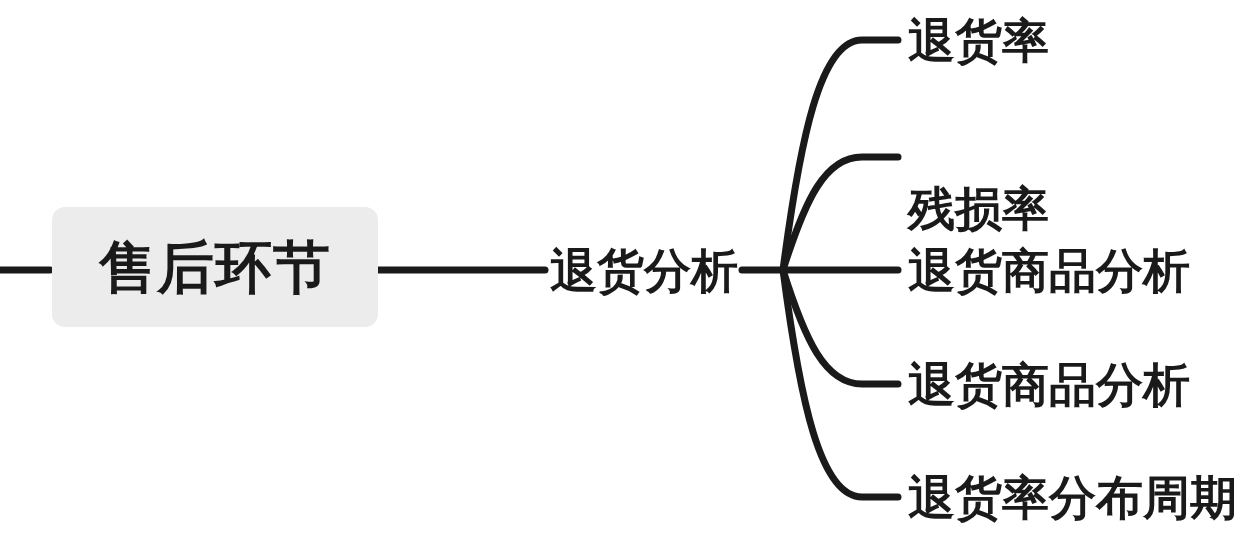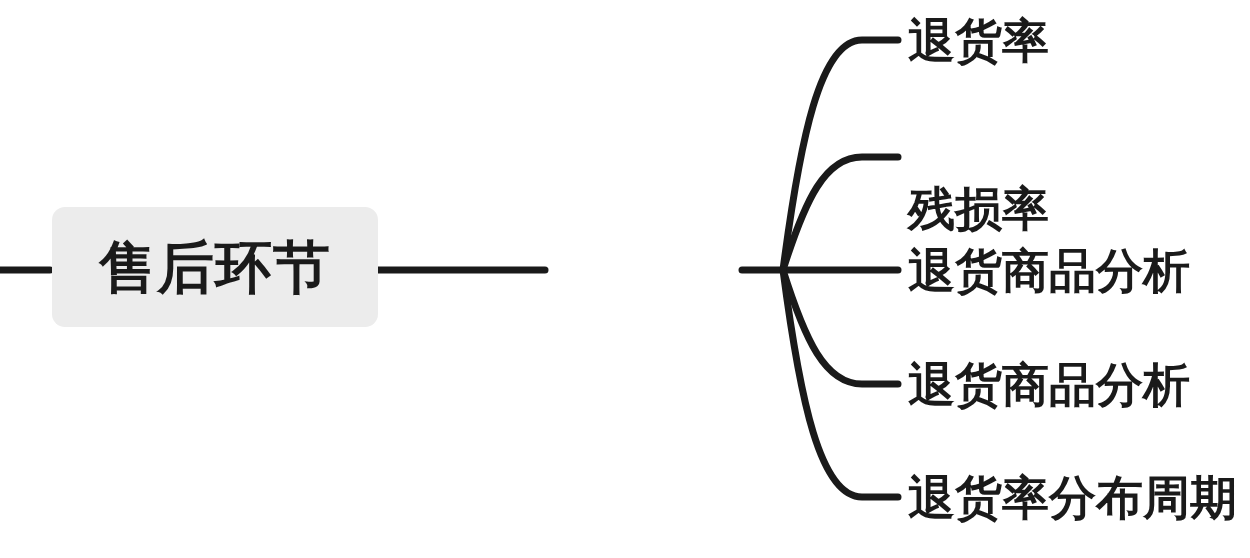--- a/index.html
+++ b/index.html
@@ -92,20 +92,21 @@
 
     <path class="branch-line" d="M 783 270 C 805 340, 825 384, 862 384 L 898 384"></path>
 
     <path class="branch-line" d="M 783 270 C 800 400, 820 497, 862 497 L 898 497"></path>
   </svg>
 
   <div class="root-box">
     <span class="root-label">售后环节</span>
   </div>
 
+  <div class="node-label branch-label">退货分析</div>
 
   <div class="node-label leaf-label" style="top:40px;">退货率</div>
   <div class="node-label leaf-label" style="top:164px;margin-top:44px;">残损率</div>
   <div class="node-label leaf-label" style="top:270px;">退货商品分析</div>
   <div class="node-label leaf-label" style="top:384px;">退货商品分析</div>
   <div class="node-label leaf-label" style="top:497px;">退货率分布周期</div>
 
 </div>
 
 </body></html>

